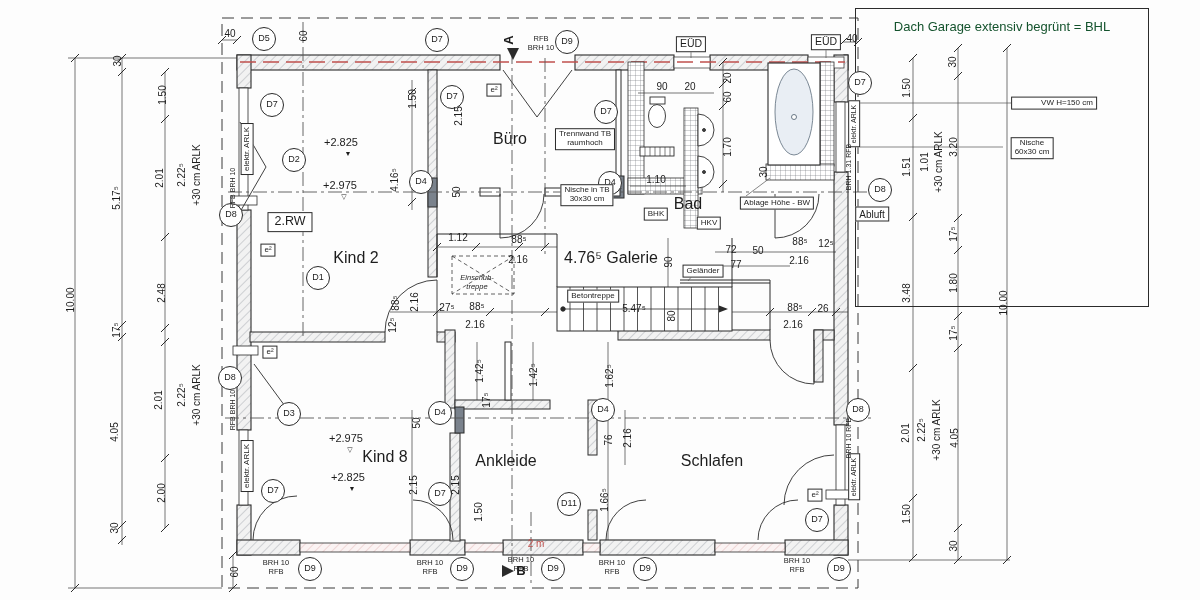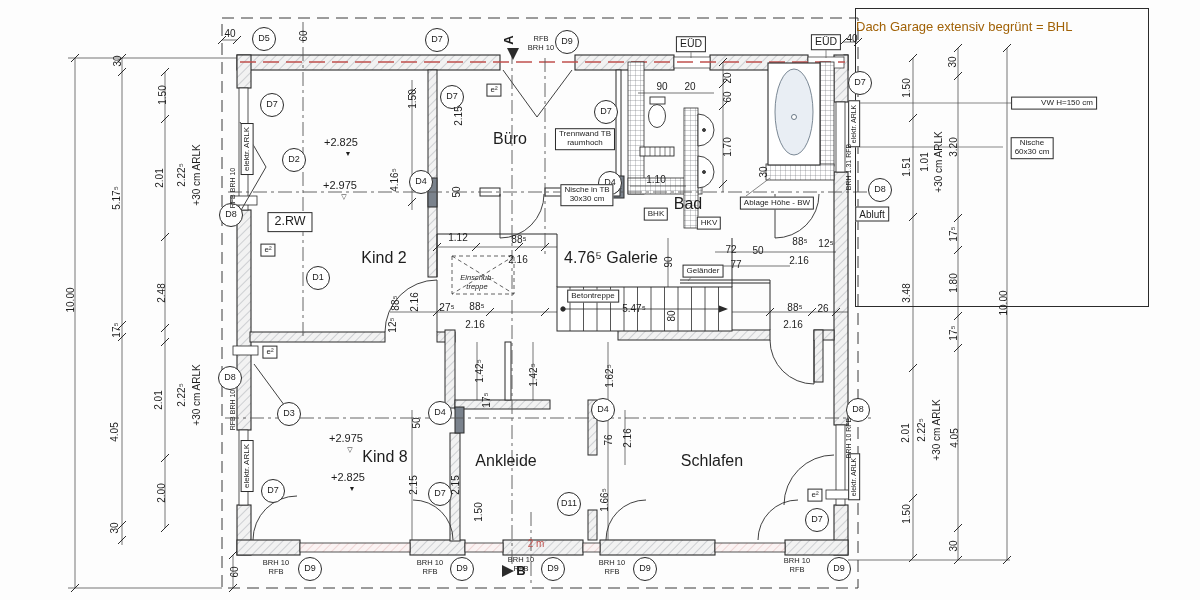--- a/index.html
+++ b/index.html
@@ -1,22 +1,22 @@
 <!DOCTYPE html>
 <html><head>
 <meta charset="utf-8">
 <style>
   html,body{margin:0;padding:0;background:#fff;}
   #stage{position:relative;width:1200px;height:600px;background:#fdfdfd;overflow:hidden;
          font-family:"Liberation Sans",sans-serif;color:#222;}
   #drawing{position:absolute;left:0;top:0;}
   #note-panel{position:absolute;left:855px;top:8px;width:292px;height:297px;
               border:1.2px solid #2b2b2b;background:transparent;}
-  #note-title{position:absolute;left:0;top:10px;width:100%;
-              font-size:13px;color:#a16207;}
+  #note-title{position:absolute;left:0;top:10px;width:100%;text-align:center;
+              font-size:13px;color:#14532d;}
   #labels{position:absolute;left:0;top:0;width:1200px;height:600px;}
   .lbl{position:absolute;transform:translate(-50%,-50%);white-space:pre-line;
        text-align:center;line-height:1.1;color:#1d1d1d;}
   .rot{transform:translate(-50%,-50%) rotate(-90deg);}
   .dim{font-size:10px;}
   .room{font-size:16px;}
   .level{font-size:11px;}
   .tri{font-size:7px;}
   .circ{width:22px;height:22px;border:1.1px solid #2b2b2b;border-radius:50%;
         background:#fff;font-size:9px;display:flex;align-items:center;justify-content:center;}
@@ -207,21 +207,21 @@
     <path d="M691,50 V58 M826,48 V58"></path>
     <path d="M614,194 L622,188 M746,196 L770,178 M700,266 L688,281"></path>
   </g>
 </svg>
 
 <div id="note-panel">
   <div id="note-title">Dach Garage extensiv begrünt = BHL</div>
 </div>
 
 <div id="labels">
-      <span class="lbl room" style="left: 384px; top: 258px;">Kind 2</span>
+      <span class="lbl room" style="left: 356px; top: 258px;">Kind 2</span>
       <span class="lbl room" style="left: 510px; top: 139px;">Büro</span>
       <span class="lbl room" style="left: 688px; top: 204px;">Bad</span>
       <span class="lbl room" style="left: 611px; top: 258px;">4.76⁵ Galerie</span>
       <span class="lbl room" style="left: 385px; top: 457px;">Kind 8</span>
       <span class="lbl room" style="left: 506px; top: 461px;">Ankleide</span>
       <span class="lbl room" style="left: 712px; top: 461px;">Schlafen</span>
       <span class="lbl level" style="left: 341px; top: 142px;">+2.825</span>
       <span class="lbl tri" style="left: 348px; top: 154px;">▼</span>
       <span class="lbl level" style="left: 340px; top: 185px;">+2.975</span>
       <span class="lbl tri" style="left: 344px; top: 197px;">▽</span>

